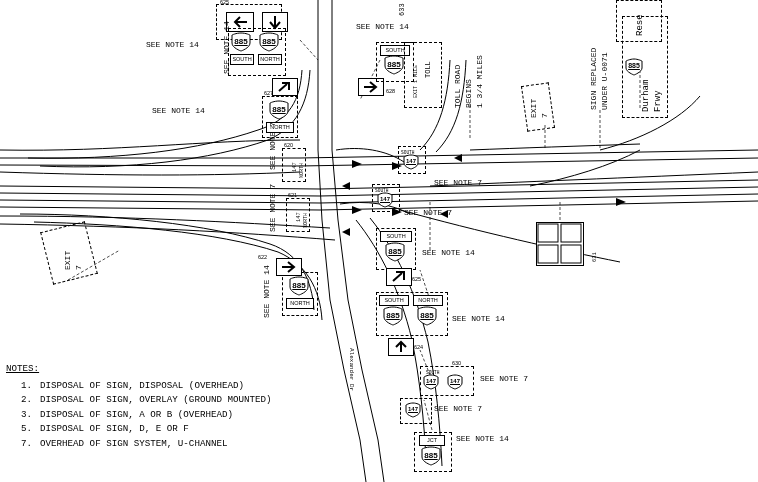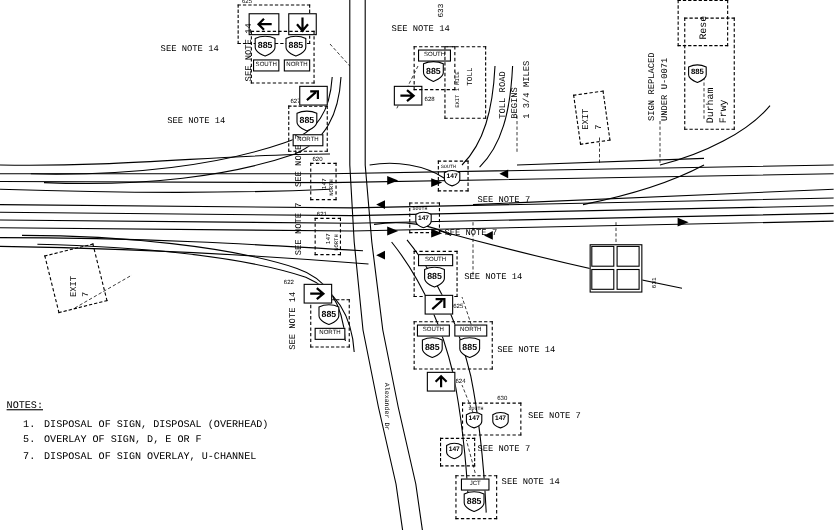--- a/index.html
+++ b/index.html
@@ -10,21 +10,21 @@
   .lbl{position:absolute;white-space:pre;font-family:"Liberation Mono","DejaVu Sans Mono",monospace;
        font-size:8px;line-height:9px;letter-spacing:0px;color:#000;}
   .rot90{transform-origin:0 0;transform:rotate(-90deg);}
   .rot-90{transform-origin:0 0;transform:rotate(90deg);}
   .notes{position:absolute;left:6px;top:362px;font-size:9.2px;line-height:14.5px;}
   .notes .hd{text-decoration:underline;margin-bottom:2px;}
   .notes .row{display:block;}
   .notes .num{display:inline-block;width:26px;text-align:right;padding-right:8px;}
   .shieldbox{position:absolute;width:22px;height:20px;}
   .shieldbox .num{position:absolute;left:0;top:5px;width:22px;text-align:center;
-       font-size:8px;font-weight:bold;font-family:"Liberation Sans",sans-serif;}
+       font-size:8px;font-weight:bold;font-family:"Liberation Sans",sans-serif;text-decoration:underline;}
   .cardinal{position:absolute;width:24px;height:9px;border:1px solid #000;background:#fff;
        font-size:5.5px;text-align:center;line-height:9px;font-family:"Liberation Sans",sans-serif;}
   .bnum{position:absolute;font-size:5.5px;font-family:"Liberation Sans",sans-serif;}
   .dashbox{position:absolute;border:1px dashed #000;}
   .solidbox{position:absolute;border:1px solid #000;background:#fff;}
 </style>
 </head>
 <body>
 
 <div id="sheet">
@@ -329,17 +329,19 @@
 
   <div class="dashbox" style="left:46px;top:226px;width:44px;height:52px;transform:rotate(-14deg);"></div>
   <div class="lbl rot90" style="left:62px;top:270px;font-size:8px;line-height:11px;">EXIT
 7</div>
 
   <div class="lbl rot-90" style="left:356px;top:348px;font-size:6px;">Alexander Dr</div>
 
   <div class="notes">
     <div class="hd">NOTES:</div>
     <div class="row"><span class="num">1.</span><span>DISPOSAL OF SIGN, DISPOSAL (OVERHEAD)</span></div>
-    <div class="row"><span class="num">5.</span><span>OVERLAY OF SIGN, D, E OR F</span></div>
-    <div class="row"><span class="num">7.</span><span>DISPOSAL OF SIGN OVERLAY, U-CHANNEL</span></div>
+    <div class="row"><span class="num">2.</span><span>DISPOSAL OF SIGN, OVERLAY (GROUND MOUNTED)</span></div>
+    <div class="row"><span class="num">3.</span><span>DISPOSAL OF SIGN, A OR B (OVERHEAD)</span></div>
+    <div class="row"><span class="num">5.</span><span>DISPOSAL OF SIGN, D, E OR F</span></div>
+    <div class="row"><span class="num">7.</span><span>OVERHEAD OF SIGN SYSTEM, U-CHANNEL</span></div>
   </div>
 
 </div>
 
 </body></html>

